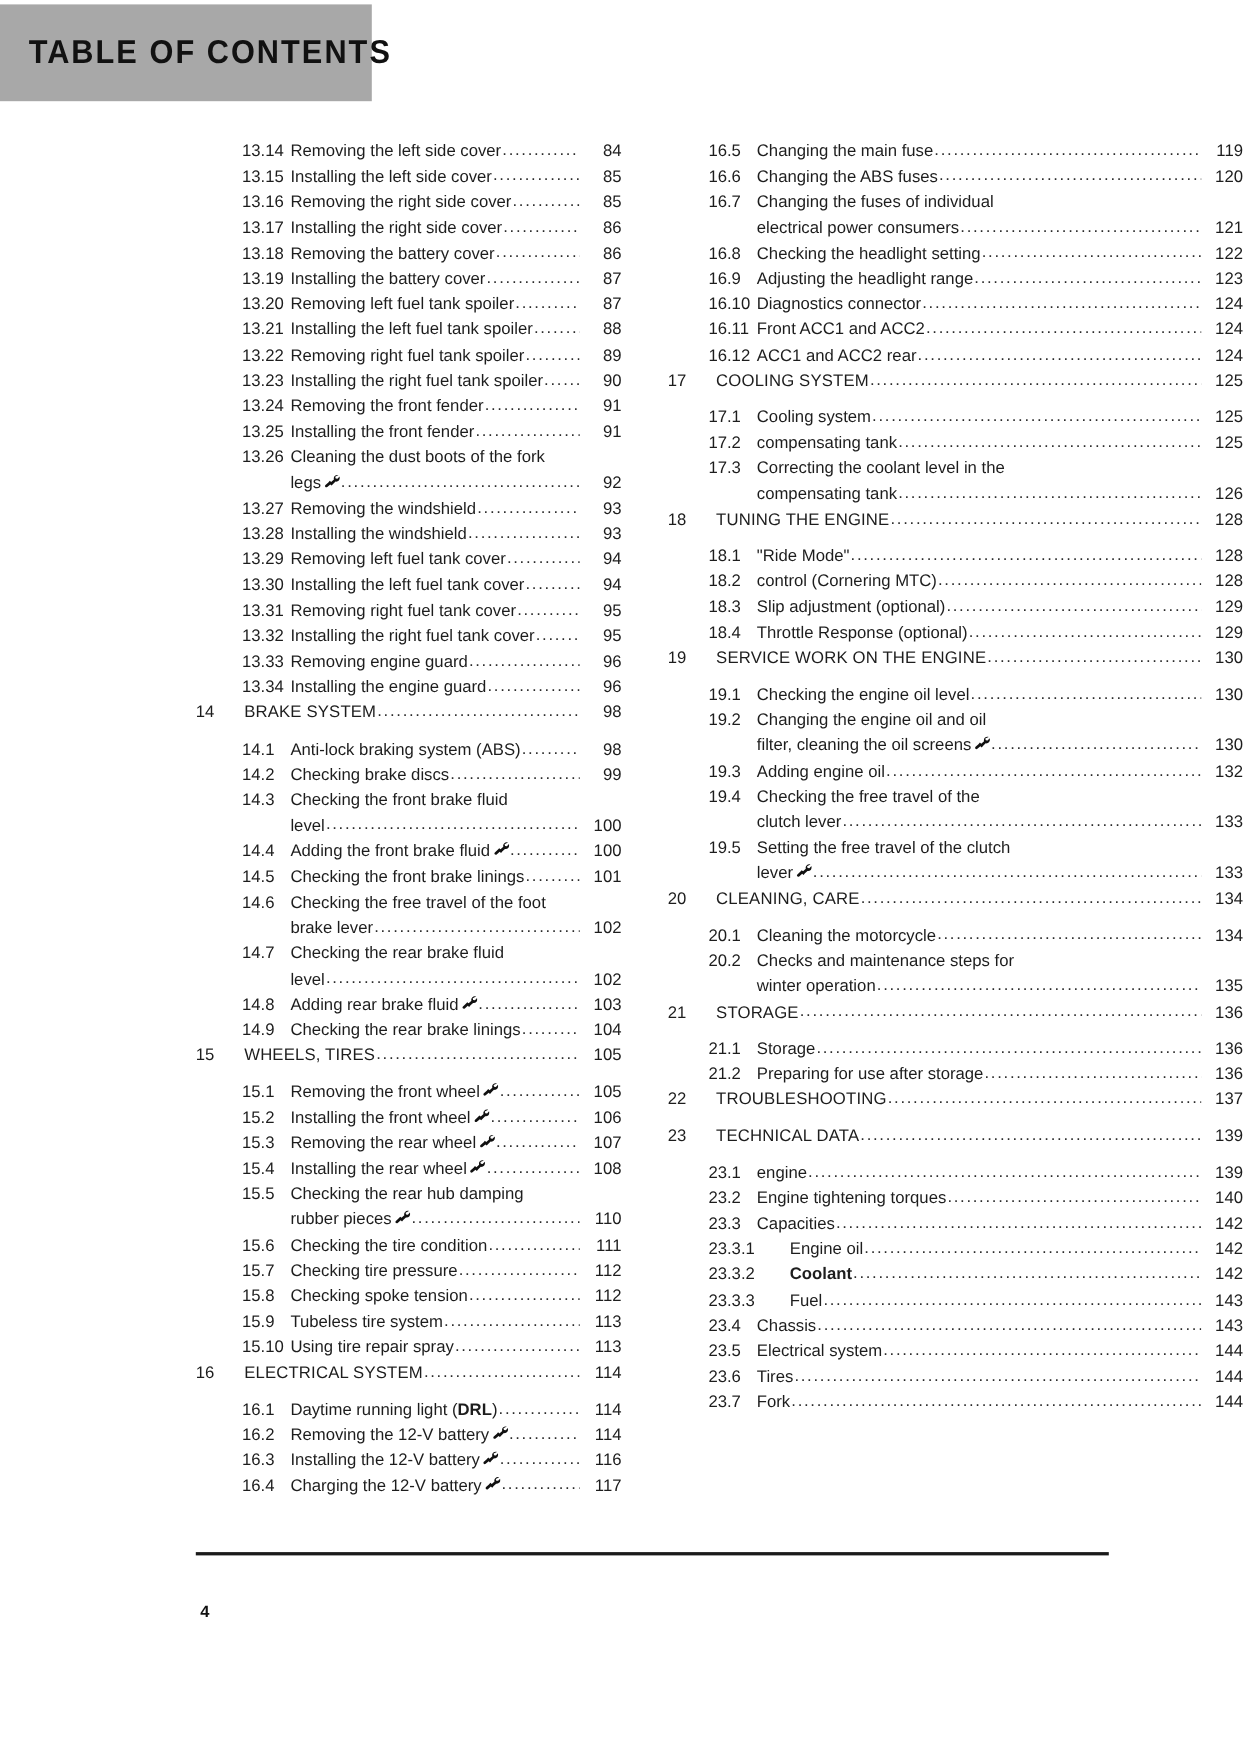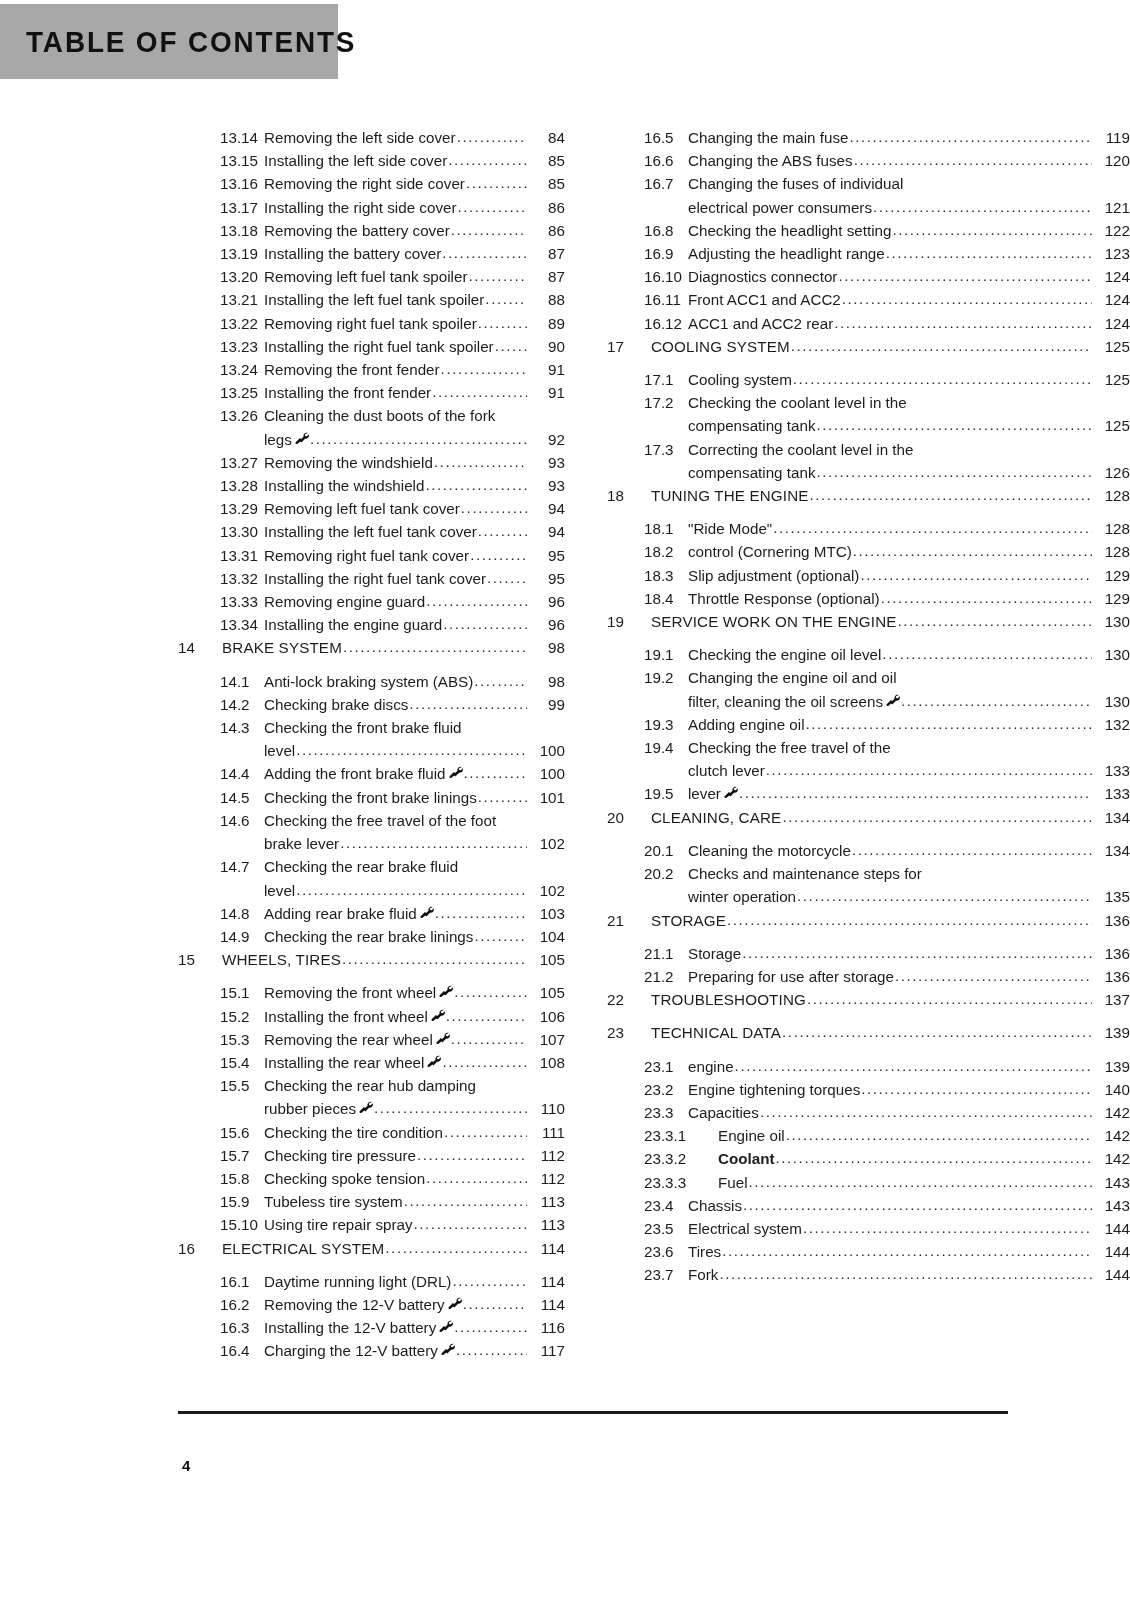--- a/index.html
+++ b/index.html
@@ -13,21 +13,21 @@
     position: relative;
     overflow: hidden;
   }
 
   
   .header-band {
     position: absolute;
     left: 0;
     top: 4px;
     width: 338px;
-    height: 75px;
+    height: 88px;
     background: #a8a8a8;
     display: flex;
     align-items: center;
   }
   .header-title {
     font-family: "Liberation Sans Narrow", "Liberation Sans", sans-serif;
     font-weight: bold;
     font-size: 30px;
     letter-spacing: 2.0px;
     color: #111111;
@@ -119,21 +119,21 @@
     display: inline-block;
     width: 14px;
     height: 13px;
     vertical-align: -2px;
     margin-left: 3px;
     margin-right: 0px;
   }
   .wrench svg { display: block; }
 
   
-  .b { font-weight: normal; }
+  .b { font-weight: bold; }
 
   
   .footer-rule {
     position: absolute;
     left: 178px;
     top: 1411px;
     width: 830px;
     height: 3px;
     background: #1a1a1a;
   }
@@ -808,25 +808,20 @@
           <div class="line">
             <span class="txt">Cooling system</span>
             <span class="leader">..........................................................................................</span>
             <span class="pg">125</span>
           </div>
         </div>
       </div>
       <div class="row sub">
         <div class="num">17.2</div>
         <div class="body">
-          <div class="line nodots">
-            <span class="txt">Checking the coolant level in the</span>
-            <span class="leader">..........................................................................................</span>
-            <span class="pg"></span>
-          </div>
           <div class="line">
             <span class="txt">compensating tank</span>
             <span class="leader">..........................................................................................</span>
             <span class="pg">125</span>
           </div>
         </div>
       </div>
       <div class="row sub">
         <div class="num">17.3</div>
         <div class="body">
@@ -953,20 +948,25 @@
           <div class="line">
             <span class="txt">clutch lever</span>
             <span class="leader">..........................................................................................</span>
             <span class="pg">133</span>
           </div>
         </div>
       </div>
       <div class="row sub">
         <div class="num">19.5</div>
         <div class="body">
+          <div class="line nodots">
+            <span class="txt">Setting the free travel of the clutch</span>
+            <span class="leader">..........................................................................................</span>
+            <span class="pg"></span>
+          </div>
           <div class="line">
             <span class="txt">lever</span>
             <span class="wrench">
               <svg viewBox="0 0 16 14" width="14" height="13">
                 <path d="M14.6 0.6 C13.2 0.1 11.6 0.5 10.6 1.6 C9.7 2.6 9.4 3.9 9.8 5.1 L6.9 7.7 L5.5 6.5 L4.0 8.2 L1.0 10.9 C0.4 11.4 0.4 12.3 0.9 12.9 C1.4 13.5 2.3 13.5 2.9 13.0 L6.0 10.3 L7.4 11.5 L8.9 9.8 L11.5 7.3 C12.7 7.6 14.0 7.2 14.9 6.2 C15.9 5.1 16.2 3.5 15.6 2.1 L13.5 4.4 L11.6 4.2 L11.1 2.4 Z" fill="#111111"></path>
               </svg>
             </span>
             <span class="leader">..........................................................................................</span>
             <span class="pg">133</span>
           </div>

